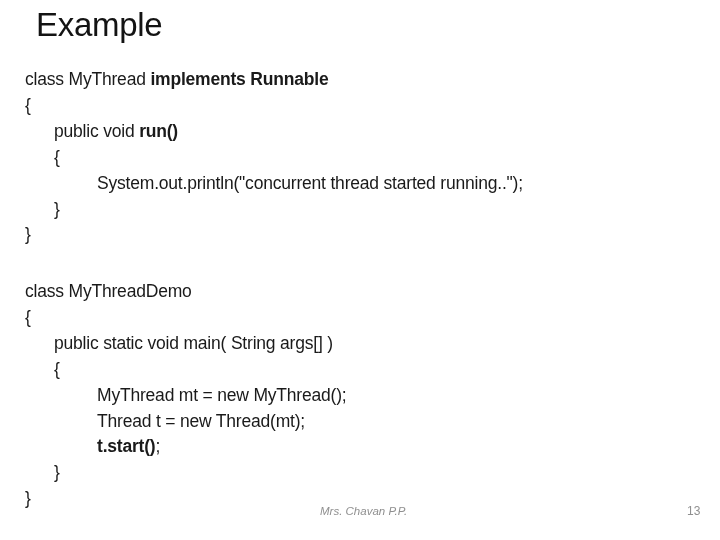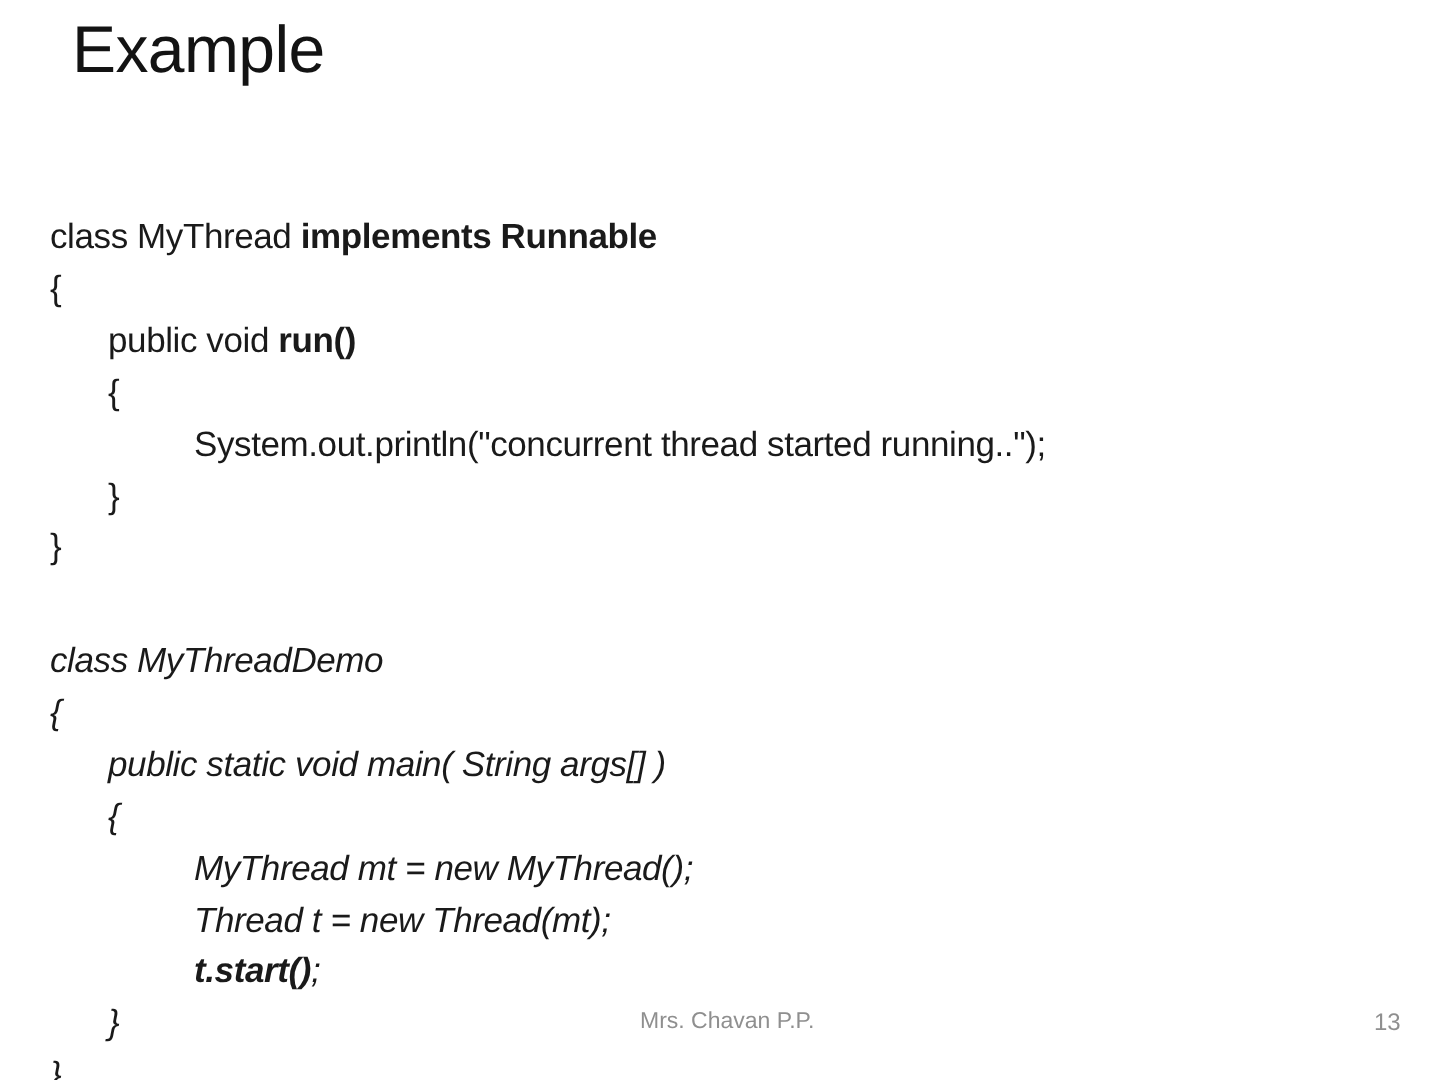--- a/index.html
+++ b/index.html
@@ -18,31 +18,30 @@
     position: absolute; left: 36px; top: 4px;
     font-size: 33px; line-height: 42px;
     color: #131313; letter-spacing: -0.3px;
     white-space: nowrap;
   }
   .code-block {
     position: absolute; left: 25px;
     font-size: 17.5px; line-height: 25.9px;
     color: #1a1a1a; white-space: nowrap;
     letter-spacing: -0.2px;
-    margin-top: 39px;
   }
   .code-block-1 { top: 67px; }
-  .code-block-2 { top: 279px; font-style: italic; }
+  .code-block-2 { top: 279px; }
   .code-line.indent-0 { padding-left: 0; }
   .code-line.indent-1 { padding-left: 29px; }
   .code-line.indent-2 { padding-left: 72px; }
   .seg.bold { font-weight: 700; }
   .footer-author {
     position: absolute; left: 320px; top: 505px;
-    font-size: 11.5px; color: #8f8f8f; white-space: nowrap;
+    font-size: 11.5px; color: #8f8f8f; white-space: nowrap; font-style: italic;
   }
   .footer-page {
     position: absolute; left: 687px; top: 504px;
     font-size: 12px; color: #8f8f8f;
   }
   .output-box {
     position: absolute; left: 355px; top: 450px;
     width: 343px; height: 66px;
     border: 1.5px solid #c00000;
     background: transparent;

